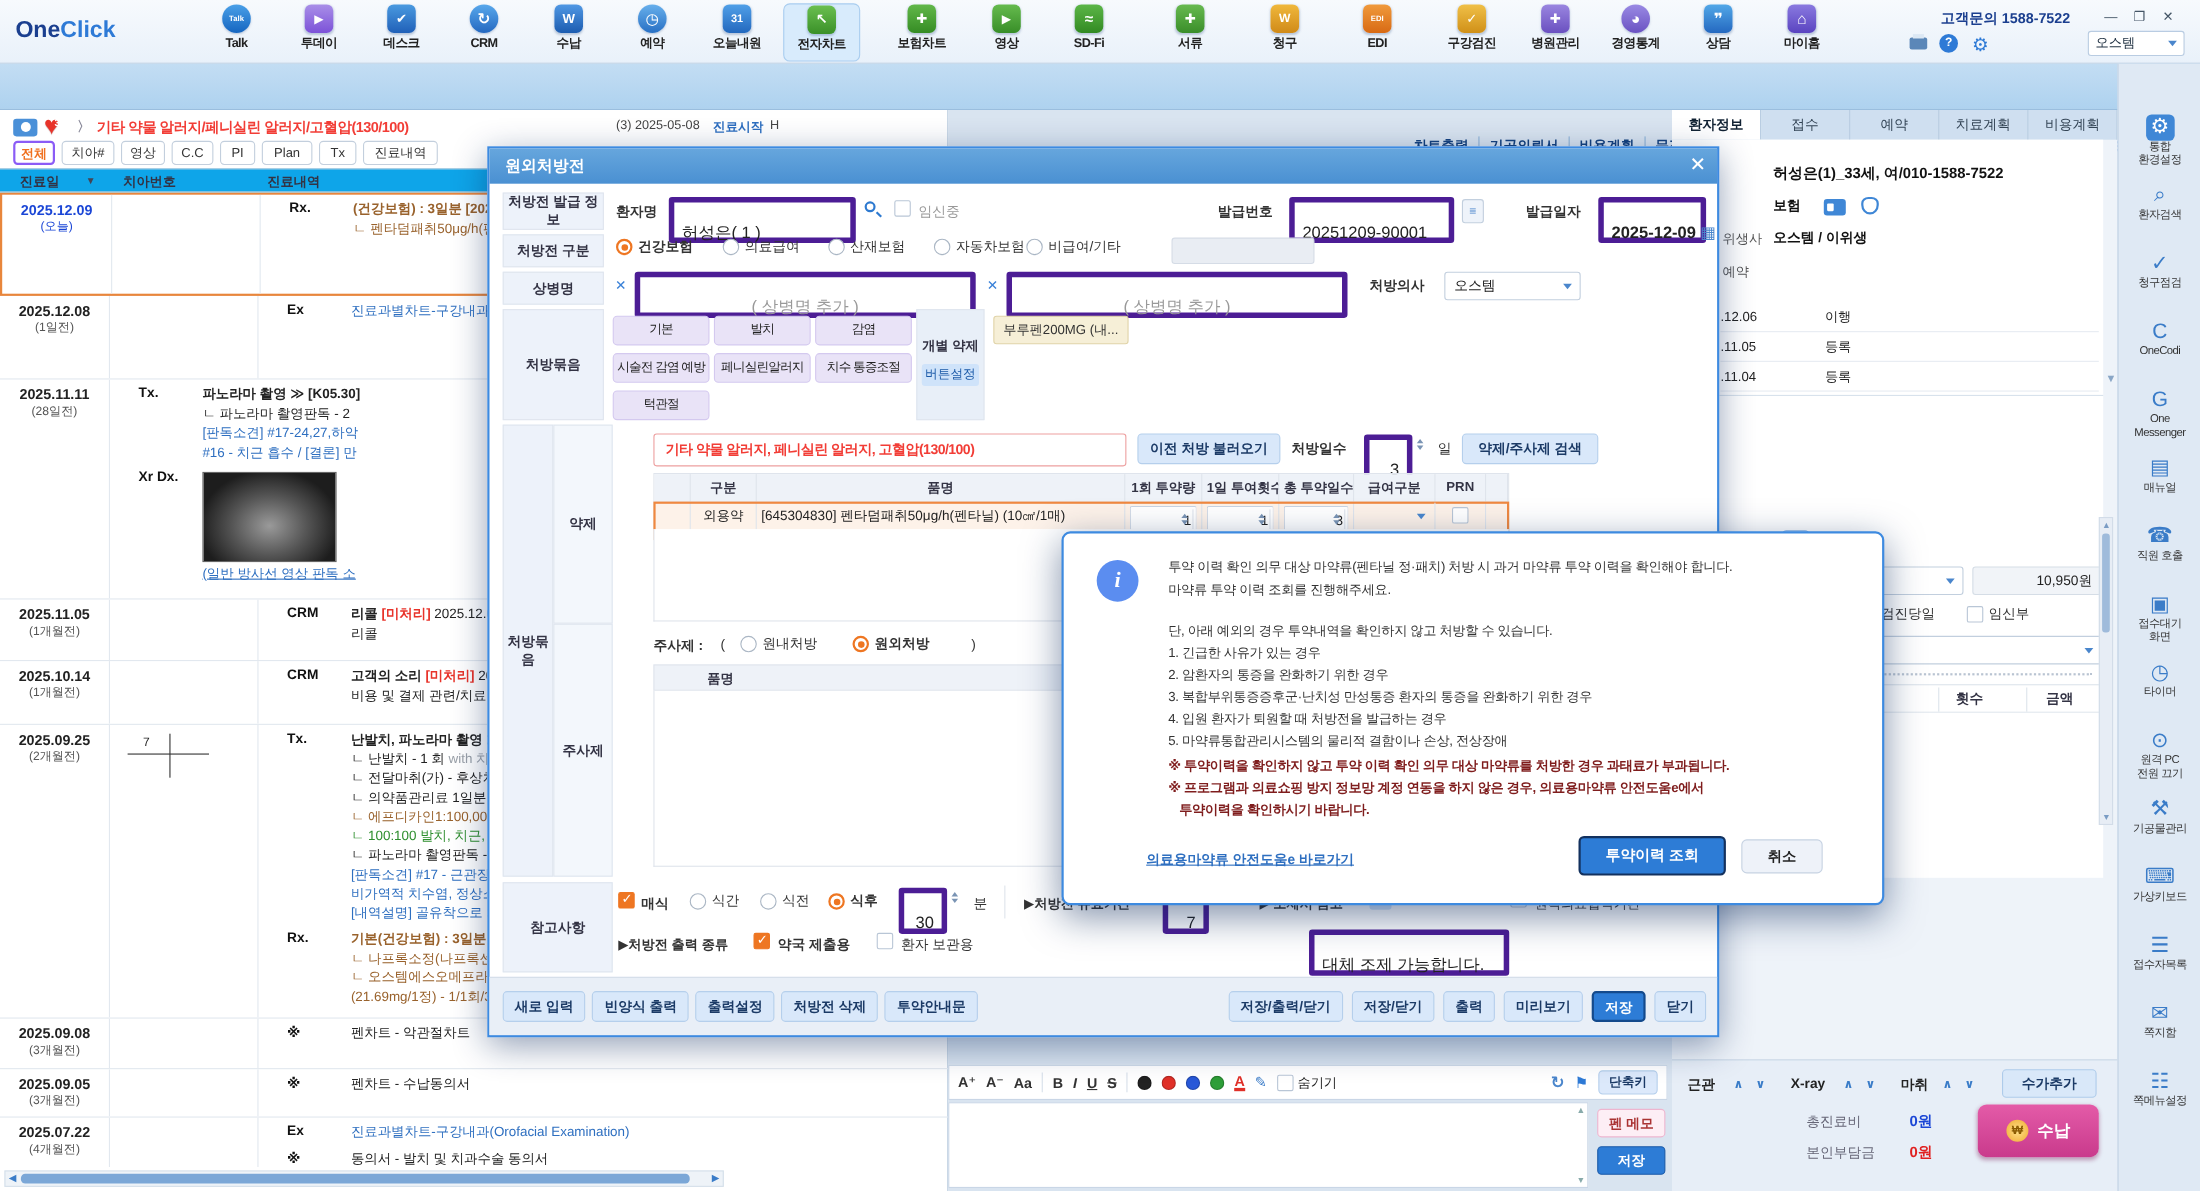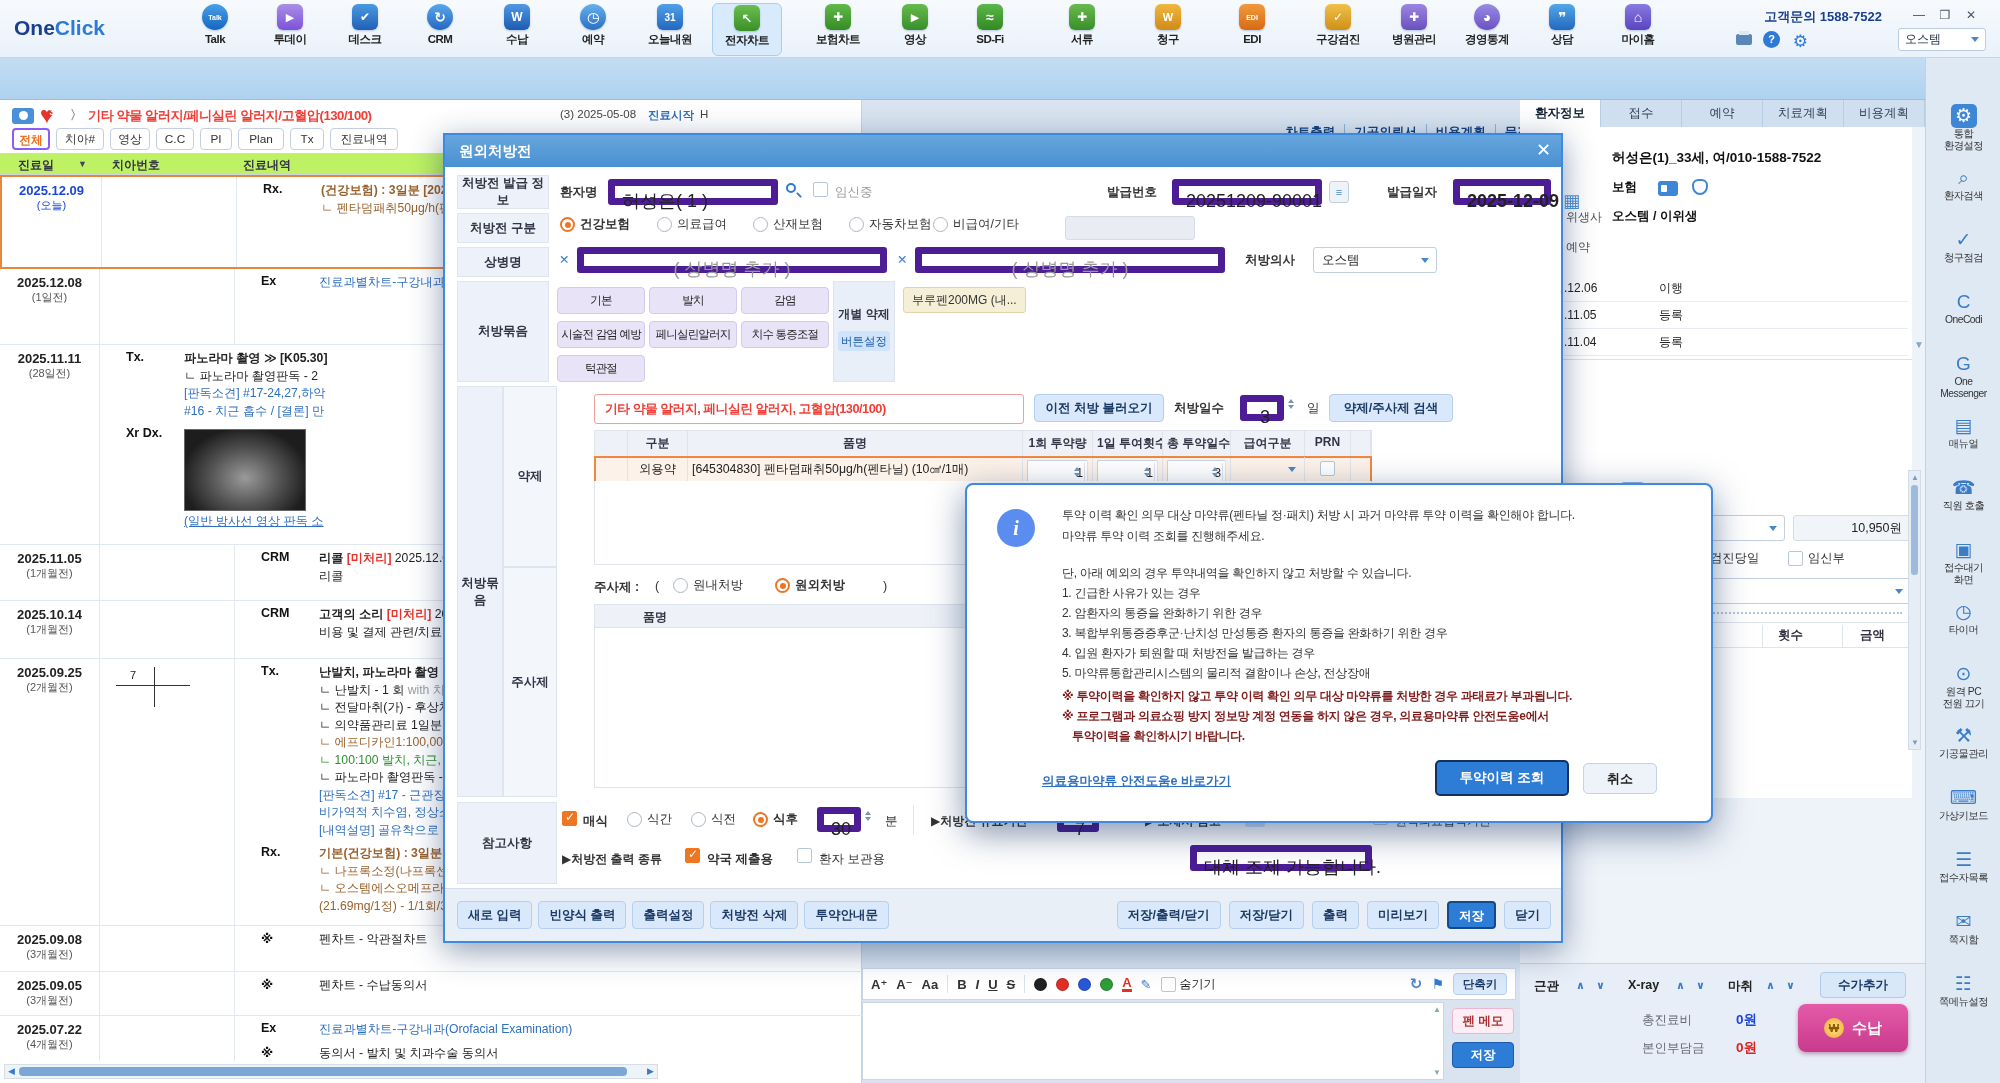--- a/index.html
+++ b/index.html
@@ -53,21 +53,21 @@
   
   #leftpanel{position:absolute;left:0;top:100px;width:862px;height:983px;background:#fff;border-right:1px solid #c5d4e4}
   .lp-head{position:absolute;left:0;top:2px;width:862px;height:24px}
   .cam{position:absolute;left:12px;top:6px;width:22px;height:16px;background:#4a90d8;border-radius:3px}
   .cam:before{content:"";position:absolute;left:7px;top:3px;width:9px;height:9px;border-radius:50%;background:#fff}
   .allergy-txt{position:absolute;left:88px;top:5px;color:#f23d36;font-weight:bold;font-size:13.2px;letter-spacing:-.5px}
   .frag{position:absolute;top:6px;font-size:11.5px;color:#444}
   .lp-tabs{position:absolute;left:0;top:28px;width:862px;height:25px}
   .ltab{position:absolute;top:0;height:22px;background:#fff;border:1px solid #c3cfdd;border-radius:4px;font-size:11.8px;color:#333;text-align:center;line-height:20px;cursor:pointer}
   .ltab.active{border:2px solid #8b5cf6;color:#f0701e;font-weight:bold}
-  .lp-cols{position:absolute;left:0;top:53px;width:862px;height:22px;background:#bef264;border-top:1px solid #ccd6e2;border-bottom:1px solid #ccd6e2;font-size:12px;font-weight:bold;color:#334}
+  .lp-cols{position:absolute;left:0;top:53px;width:862px;height:22px;background:#0ea5e9;border-top:1px solid #ccd6e2;border-bottom:1px solid #ccd6e2;font-size:12px;font-weight:bold;color:#334}
   #rows{position:absolute;left:0;top:75px;width:862px;height:886px;overflow:hidden}
   .lrow{position:relative;width:862px;border-bottom:1px solid #e2e8ef;display:flex;overflow:hidden;cursor:pointer}
   .lrow.sel{border:2px solid #e8863c}
   .c-date{width:100px;flex:0 0 100px;text-align:center;padding-top:6px;border-right:1px solid #e2e8ef}
   .c-date .d{font-size:13px;font-weight:bold}
   .c-date .r{font-size:11px;color:#555}
   .c-date.today .d,.c-date.today .r{color:#1b46d6}
   .c-tooth{width:135px;flex:0 0 135px;border-right:1px solid #e2e8ef;padding-top:8px}
   .c-body{flex:1;padding:5px 4px 4px 26px}
   .entry{display:grid;grid-template-columns:58px 1fr;margin-bottom:6px}
@@ -142,21 +142,21 @@
   #memobox{position:absolute;left:862px;top:1002px;width:582px;height:78px;background:#fff;border:1px solid #c9d6e6}
   .memo-ar{position:absolute;right:2px;font-size:8px;color:#8aa}
   .chip{border-radius:4px;text-align:center;cursor:pointer;font-weight:bold}
 
   
   #dialog{position:absolute;left:443px;top:133px;width:1120px;height:810px;background:#fff;border:2px solid #3d8ae0;box-shadow:0 8px 30px rgba(10,40,90,.45);z-index:10}
   .dtitle{position:absolute;left:0;top:0;width:100%;height:32px;background:linear-gradient(#66a6dd,#4a90d2);color:#fff;font-size:14.5px;font-weight:bold;line-height:32px;padding-left:14px}
   .dclose{position:absolute;right:10px;top:4px;color:#fff;font-size:18px;cursor:pointer}
   .dlabel{position:absolute;background:#edf2fa;border:1px solid #dfe5ee;font-size:12.5px;font-weight:bold;color:#334;display:flex;align-items:center;justify-content:center;text-align:center}
   .dtext{position:absolute;font-size:12.5px;color:#333;white-space:nowrap}
-  .dinput{position:absolute;background:#fff;border:7px solid #4c1d95;border-radius:3px;font-size:18px;color:#222;padding:3px 7px;line-height:24px;white-space:nowrap}
+  .dinput{position:absolute;background:#fff;border:5px solid #4c1d95;border-radius:3px;font-size:15px;color:#222;padding:16px 7px;line-height:24px;white-space:nowrap}
   .radio{display:inline-flex;align-items:center;gap:5px;cursor:pointer}
   .rdot{width:15px;height:15px;border-radius:50%;border:1px solid #aab6c4;background:#fff}
   .rdot.on{border:2px solid #ee7622;position:relative}
   .rdot.on:after{content:"";position:absolute;left:2.5px;top:2.5px;width:6px;height:6px;border-radius:50%;background:#ee7622}
   .ckbox{width:15px;height:15px;border:1px solid #b9c6d6;border-radius:2px;background:#fff;display:inline-block}
   .ckbox.on{background:#ee7622;border-color:#ee7622;position:relative}
   .ckbox.on:after{content:"✓";position:absolute;left:2px;top:-2px;color:#fff;font-size:12px;font-weight:bold}
   .bundle{width:88px;height:27px;background:#e9e3f7;border:1px solid #d4c9ef;border-radius:4px;font-size:11.5px;color:#222;text-align:center;line-height:25px;margin:0 4px 7px 0;cursor:pointer;letter-spacing:-.8px;overflow:hidden;white-space:nowrap}
   .drugchip{position:absolute;background:#f6efd7;border:1px solid #e0d3a8;border-radius:3px;font-size:12px;color:#333;line-height:24px;padding:0 8px;cursor:pointer;white-space:nowrap}
   .redbox{position:absolute;border:1px solid #eda0a0;border-radius:3px;color:#f23d36;font-weight:bold;font-size:12.8px;line-height:28px;padding:0 10px;letter-spacing:-.5px;white-space:nowrap}

